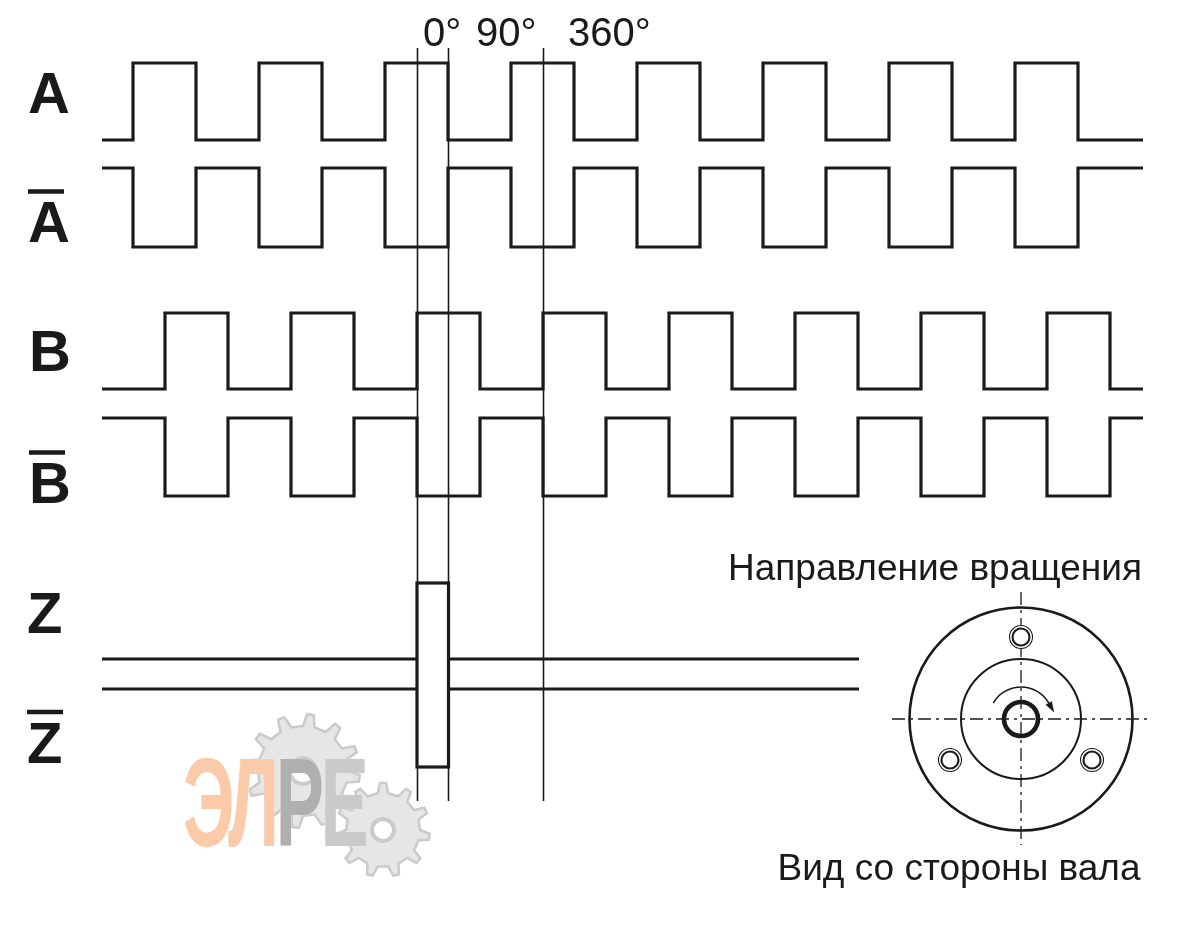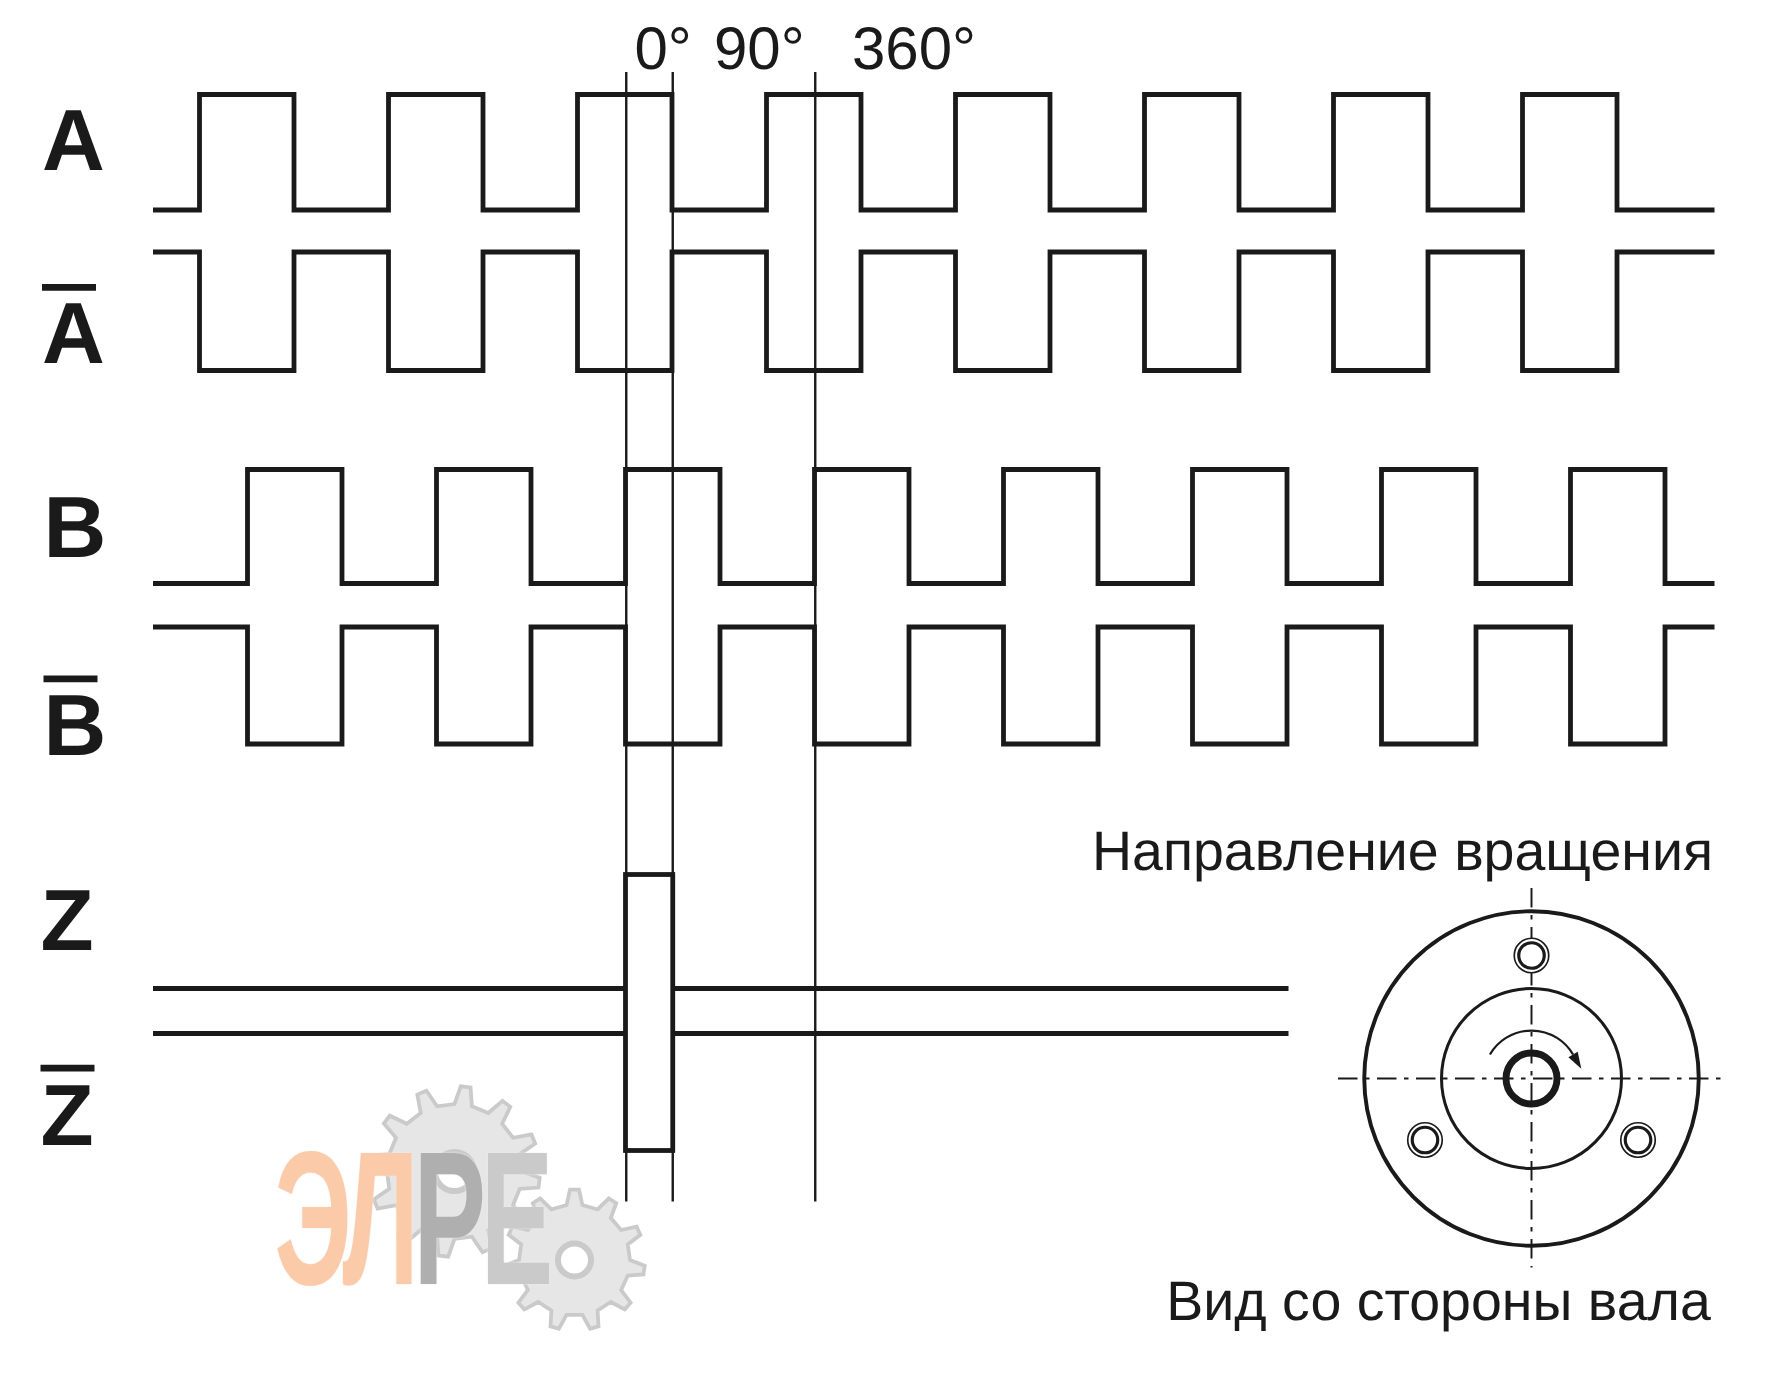--- a/index.html
+++ b/index.html
@@ -1,20 +1,20 @@
 <!DOCTYPE html>
 <html><head>
 <meta charset="utf-8">
 <style>
   html,body{margin:0;padding:0;background:#fff;}
   .stage{
     position:relative;width:1191px;height:925px;background:#ffffff;overflow:hidden;
     font-family:"Liberation Sans",sans-serif;
   }
-  .watermark{position:absolute;left:0;top:14px;width:1191px;height:819px;opacity:.92;}
+  .watermark{position:absolute;left:0;top:4px;width:1191px;height:819px;opacity:.92;}
   .wm-gears{position:absolute;left:0;top:0;width:1191px;height:925px;}
   .wm-letters{
     position:absolute;left:183px;top:735px;
     font-weight:bold;font-size:127px;line-height:1;letter-spacing:-6px;white-space:nowrap;
     transform:scaleX(.57);transform-origin:left top;
     text-shadow:0 0 2px #eeeeee;
   }
   svg.diagram{position:absolute;left:0;top:0;}
 </style>
 </head>

